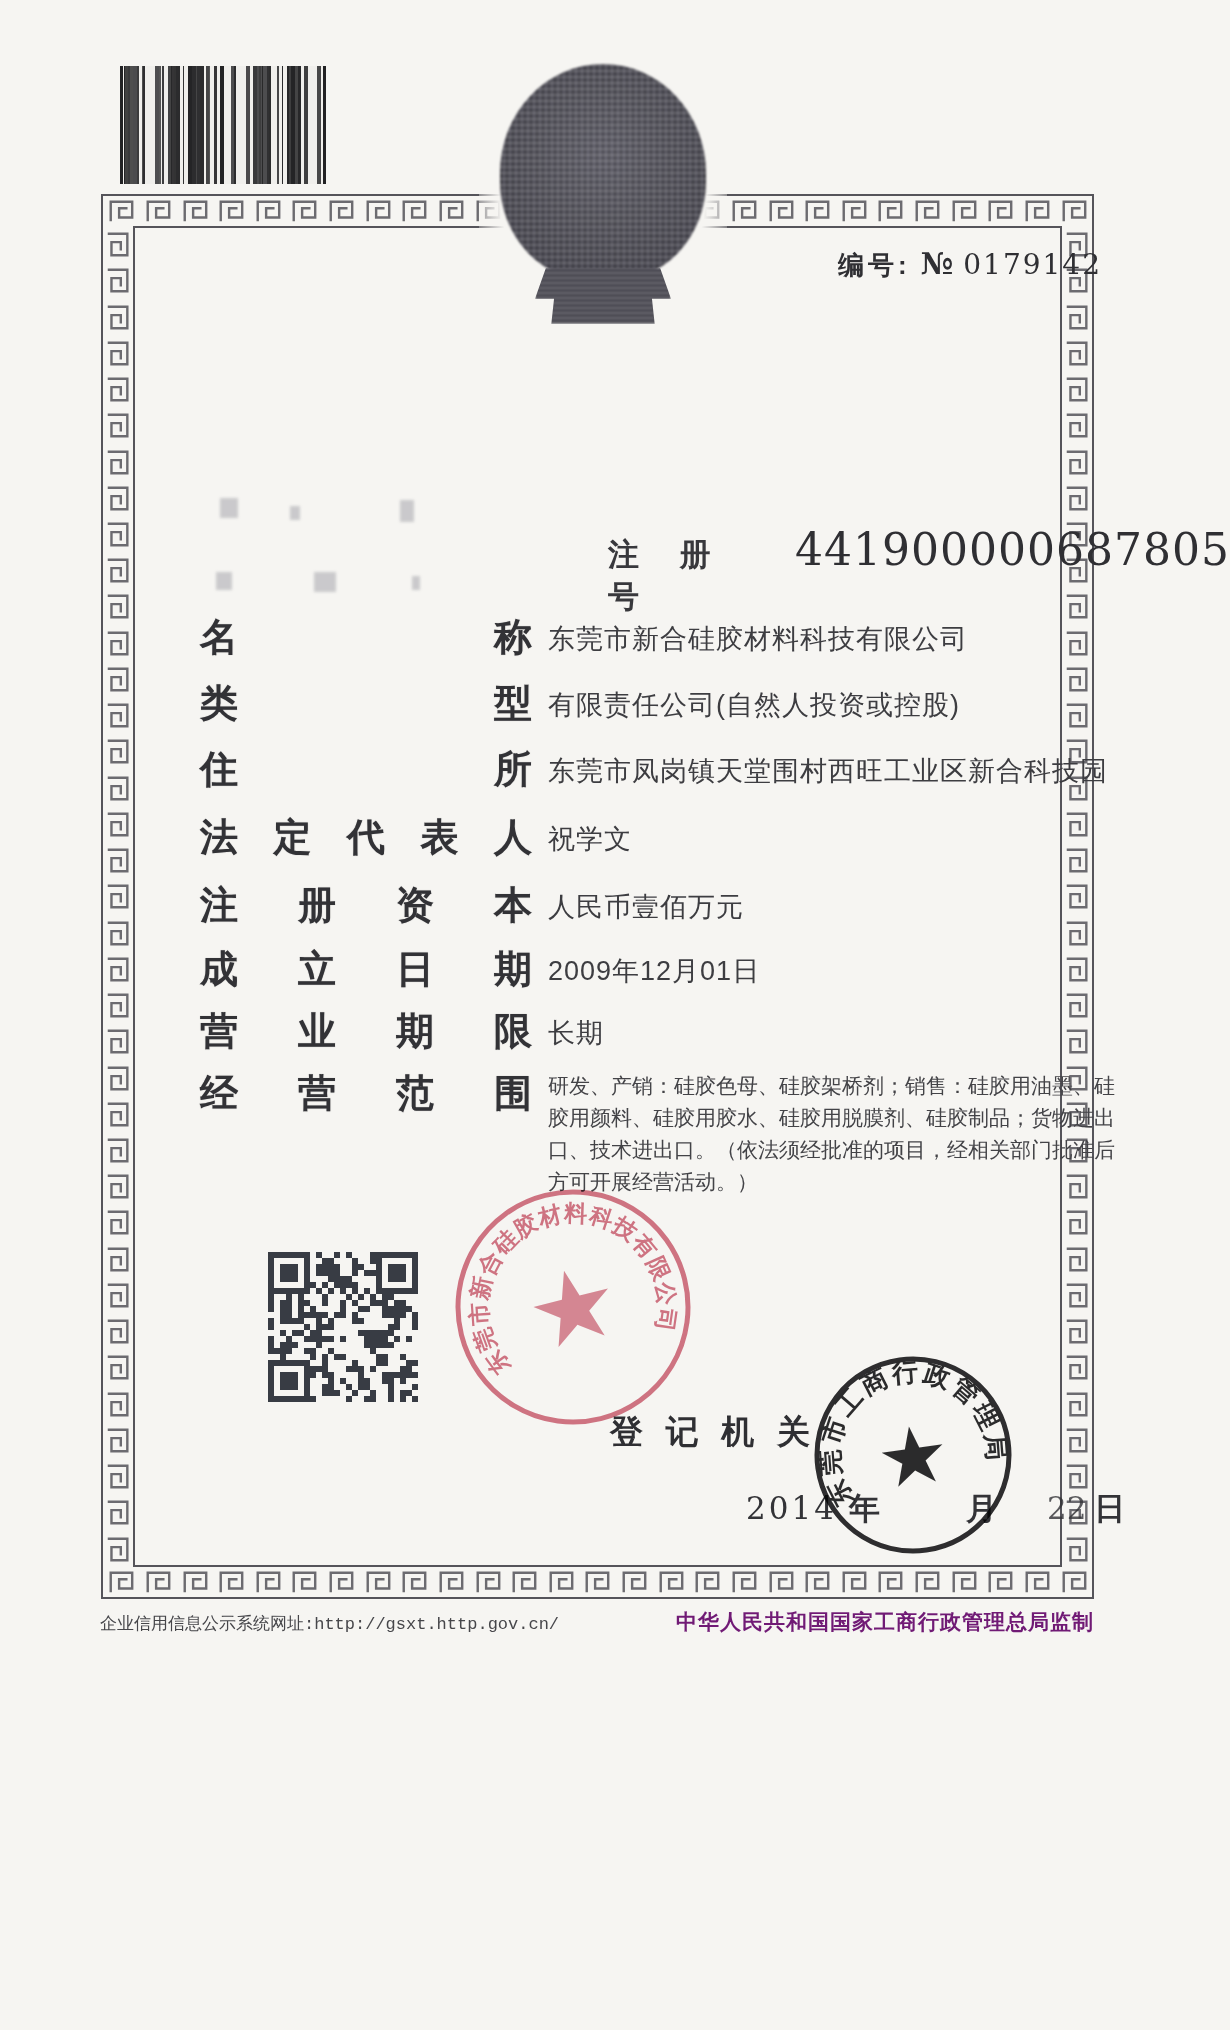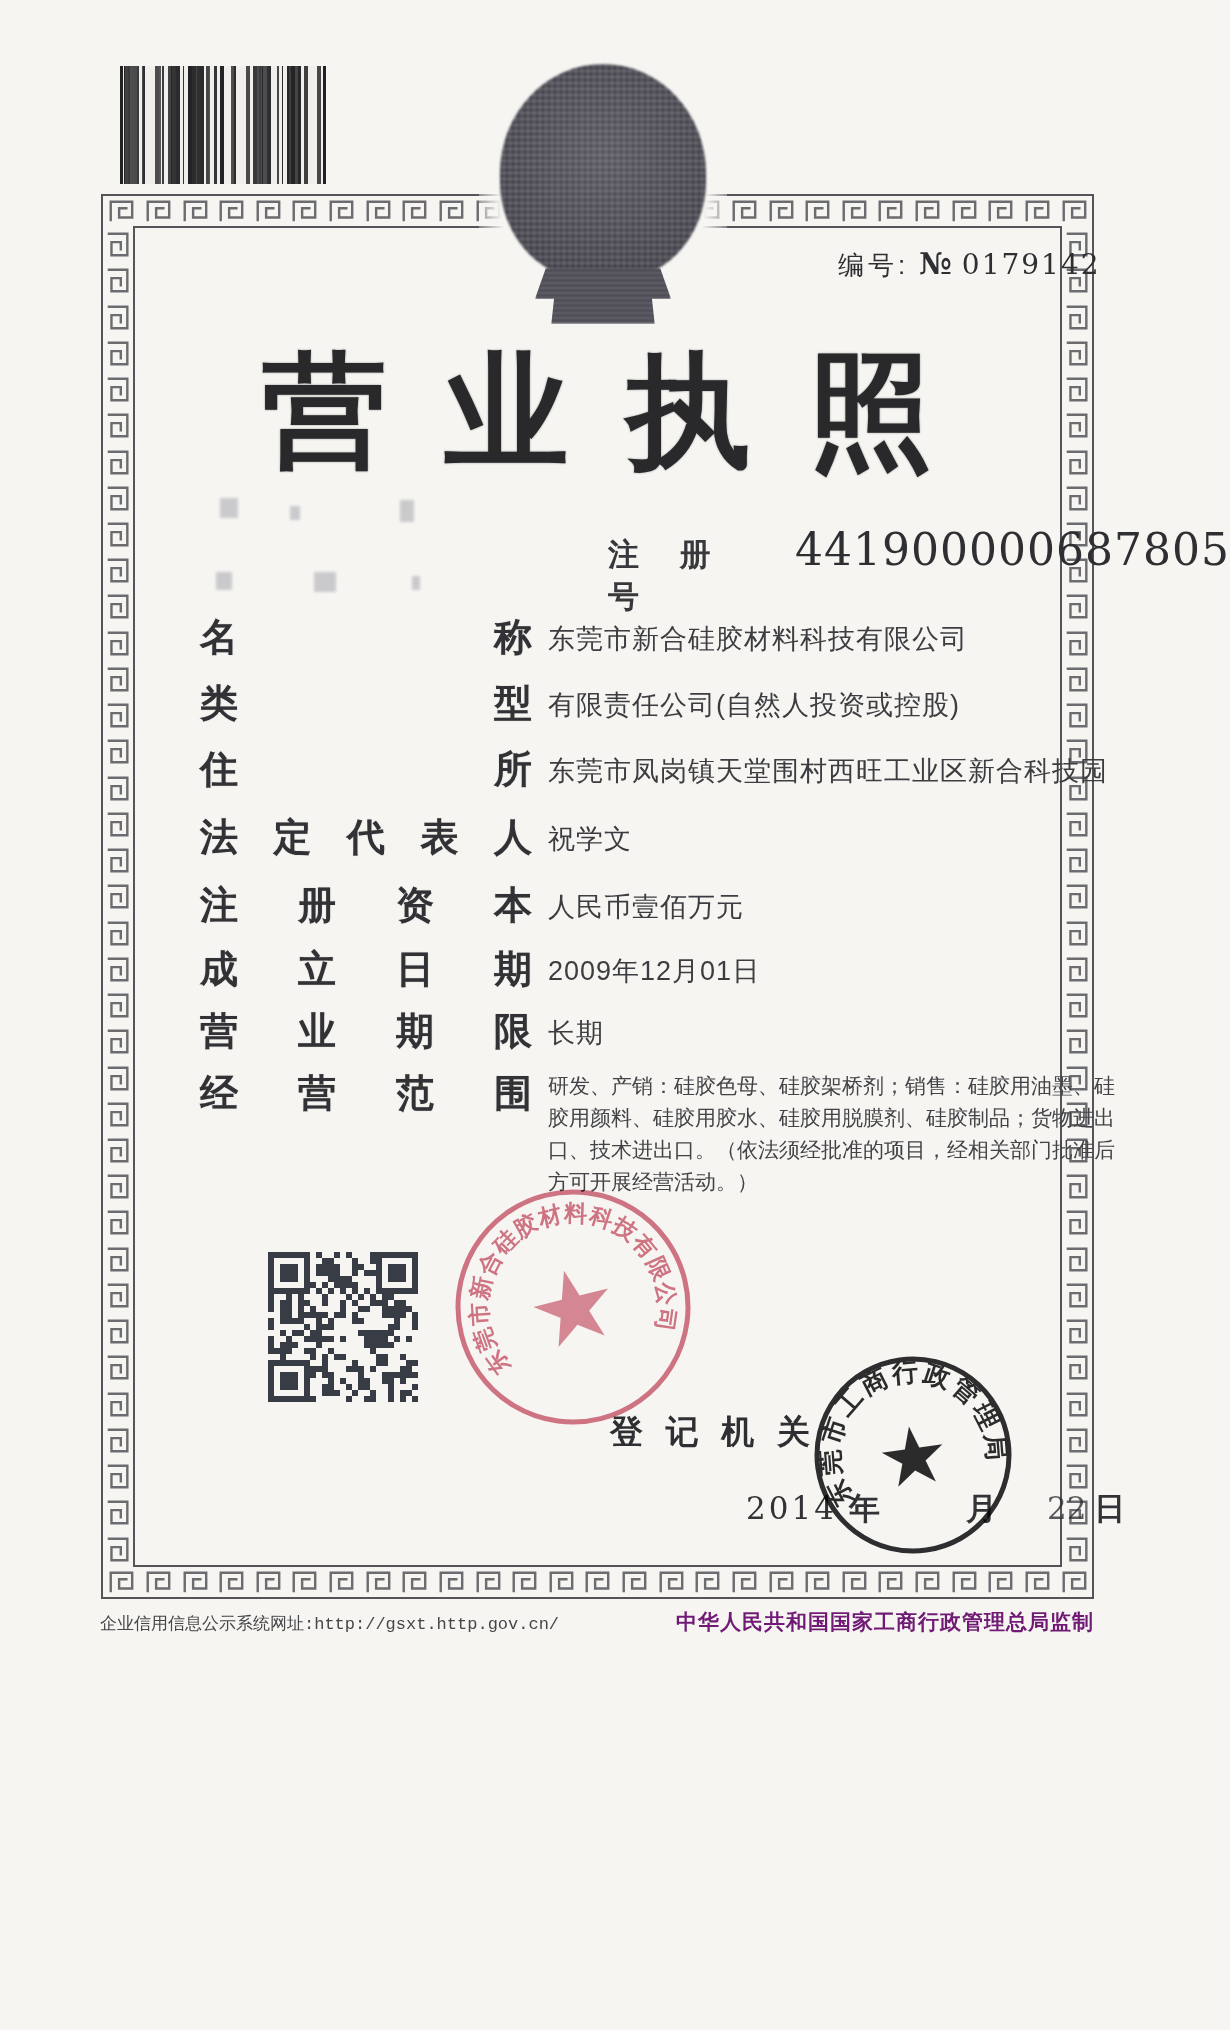--- a/index.html
+++ b/index.html
@@ -35,21 +35,21 @@
   .f-top    { left:0; right:0; top:0;    height:30px; }
   .f-bottom { left:0; right:0; bottom:0; height:30px; }
   .f-left   { top:30px; bottom:30px; left:0;  width:30px; flex-direction:column; }
   .f-right  { top:30px; bottom:30px; right:0; width:30px; flex-direction:column; }
   svg.m { flex:0 0 auto; opacity:.85; }
   svg.m.v { transform:rotate(90deg); }
 
   
   .serial { position:absolute; left:838px; top:246px; z-index:3; display:flex; align-items:baseline; gap:10px;
             color:#2f2f33; }
-  .serial .lbl { font-size:26px; letter-spacing:4px; font-weight:400; }
+  .serial .lbl { font-size:26px; letter-spacing:4px; font-weight:700; }
   .serial .nosym { font-family:"DejaVu Serif", serif; font-weight:bold; font-size:30px; }
   .serial .num { font-family:"DejaVu Serif", serif; font-size:28px; letter-spacing:2px; }
 
   
   .title { position:absolute; left:101px; top:330px; width:993px; z-index:3; text-align:center;
            font-size:124px; font-weight:bold; color:#2d2d2f; letter-spacing:58px; padding-left:58px;
            text-shadow:0 0 2px rgba(45,45,47,.55); filter:contrast(1.05); }
 
   
   .regline { position:absolute; left:608px; top:524px; z-index:3; display:flex; align-items:baseline; gap:26px; color:#38383c; }
@@ -555,21 +555,20 @@
         </svg>
       </div>
   </div>
 
   <div class="serial">
     <span class="lbl">编号:</span>
     <span class="nosym">№</span>
     <span class="num">0179142</span>
   </div>
 
-  <div class="title">营业执照</div>
 
   <div class="regline">
     <span class="rl">注 册 号</span>
     <span class="rn">441900000687805</span>
   </div>
 
   <div class="row" style="top:612px">
     <div class="row-label jchars">
         <span>名</span>
         <span>称</span>

